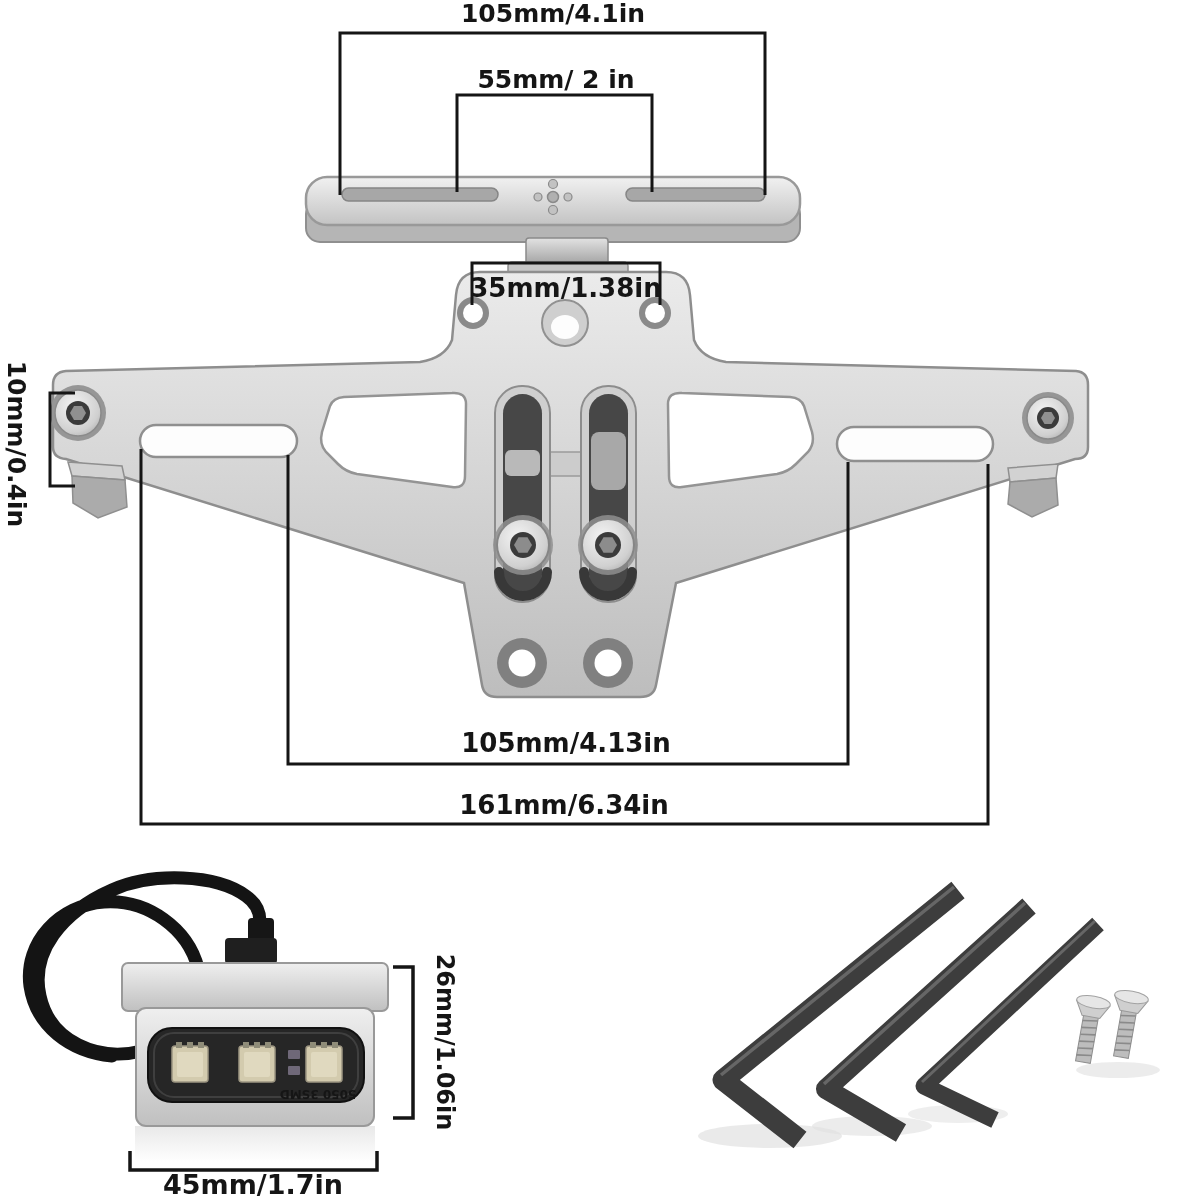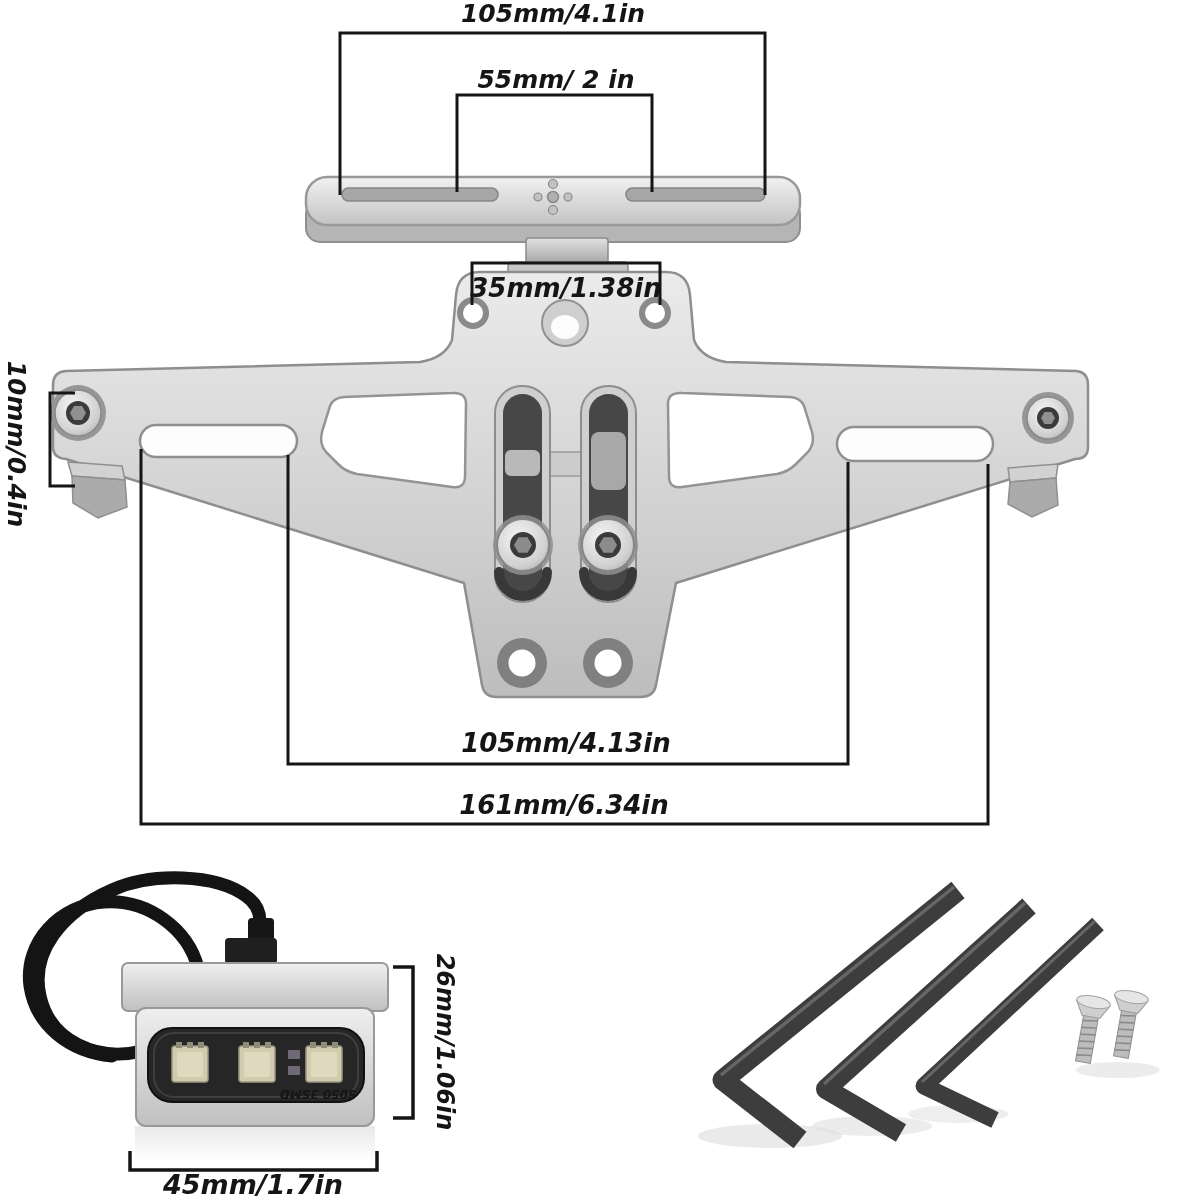--- a/index.html
+++ b/index.html
@@ -1,17 +1,17 @@
 <!DOCTYPE html>
 <html><head>
 <meta charset="utf-8">
 <style>
   html,body{margin:0;padding:0;background:#ffffff;}
   .stage{width:1200px;height:1200px;position:relative;background:#ffffff;overflow:hidden;
-         font-family:"DejaVu Sans","Liberation Sans",sans-serif;font-style:italic;}
+         font-family:"DejaVu Sans","Liberation Sans",sans-serif;}
   svg text{font-family:"DejaVu Sans","Liberation Sans",sans-serif;font-weight:bold;fill:#151515;}
 </style>
 </head>
 <body>
 
 <div class="stage">
 <svg width="1200" height="1200" viewBox="0 0 1200 1200">
   <defs>
     <linearGradient id="metalV" x1="0" y1="0" x2="0" y2="1">
       <stop offset="0" stop-color="#ebebeb"></stop>

